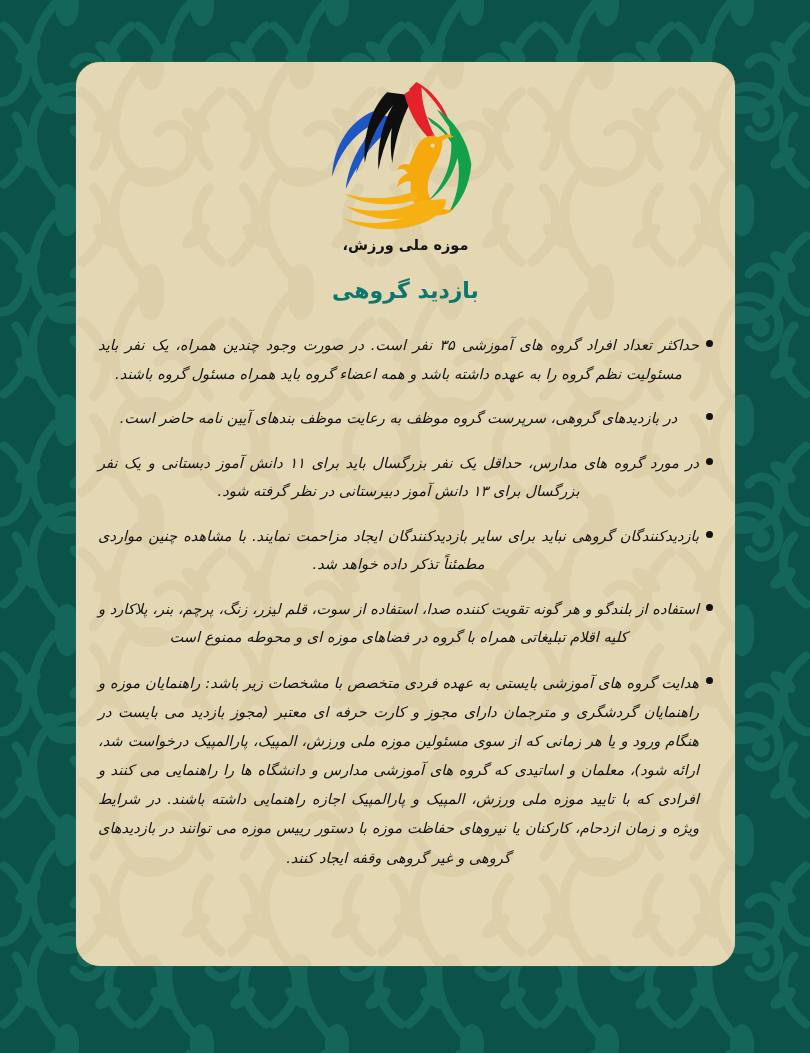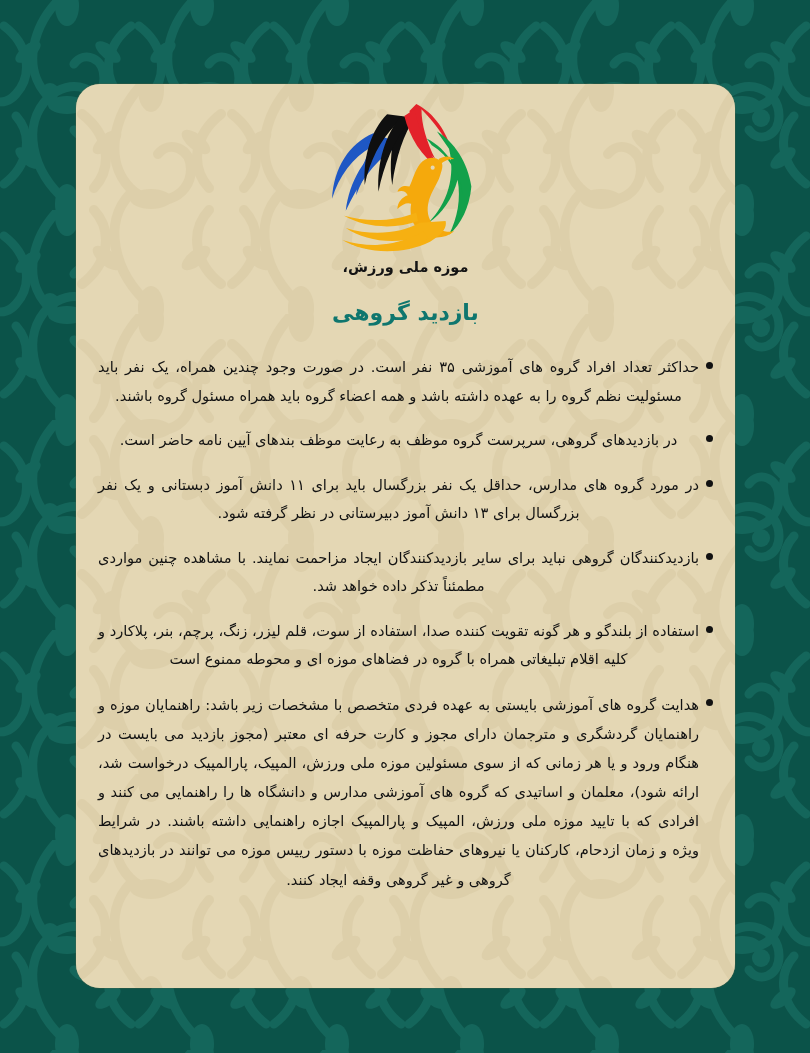--- a/index.html
+++ b/index.html
@@ -15,21 +15,21 @@
     background-color:#0b5349;
   }
   #frame .damask{
     position:absolute;inset:0;
     opacity:1;
   }
 
   
   #card{
     position:absolute;
-    left:76px;top:84px;
+    left:76px;top:62px;
     width:659px;height:904px;
     background-color:#e4d7b4;
     border-radius:24px;
     overflow:hidden;
     box-shadow:0 0 0 1px rgba(120,100,60,.18);
   }
   #card .card-damask{
     position:absolute;inset:0;
     opacity:.55;
   }
@@ -69,20 +69,21 @@
     letter-spacing:1px;
     direction:rtl;
   }
 
   
   #rules{
     margin:28px 22px 0 22px;
     width:calc(100% - 44px);
     direction:rtl;
     box-sizing:border-box;
+    font-style:italic;
   }
   .rule{
     display:flex;
     align-items:flex-start;
     gap:7px;
     margin-bottom:16px;
     color:#111;
   }
   .rule-dot{
     flex:0 0 auto;

